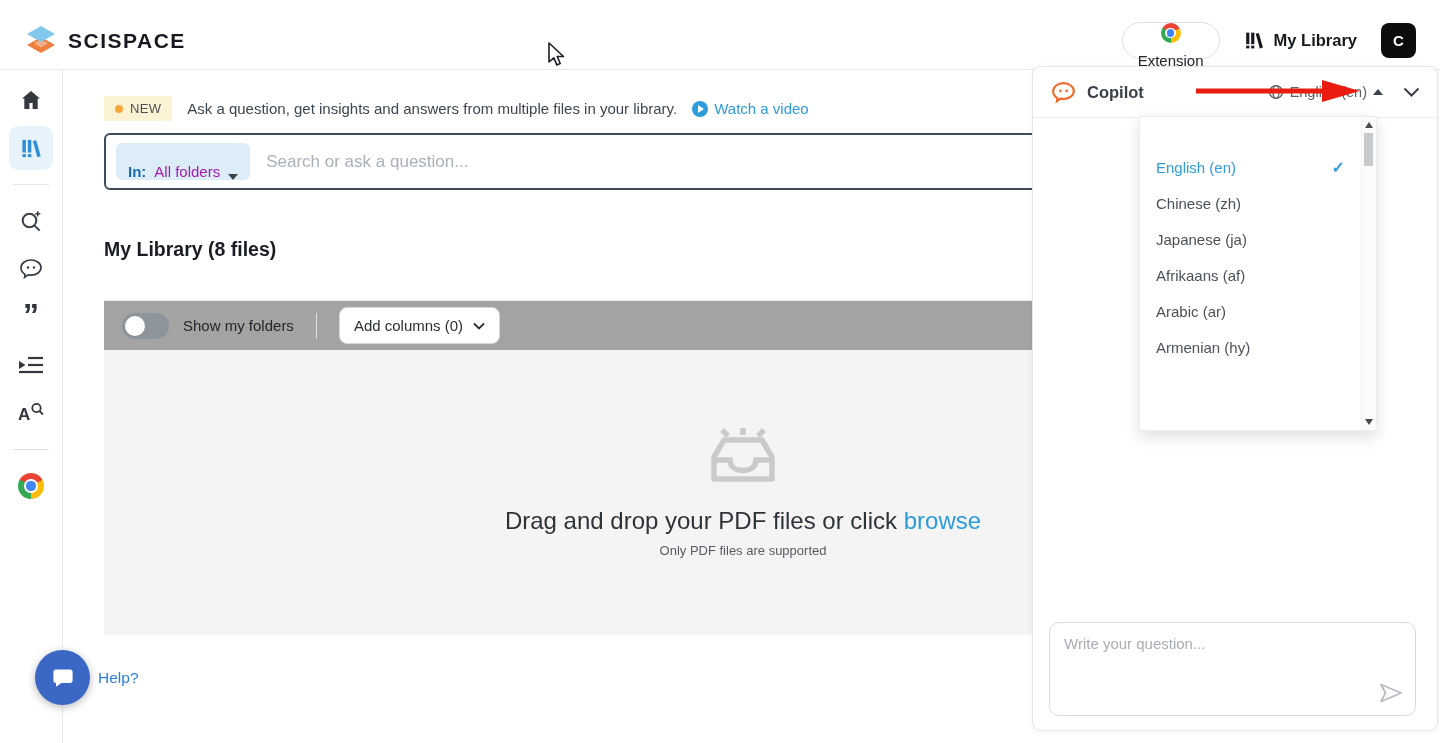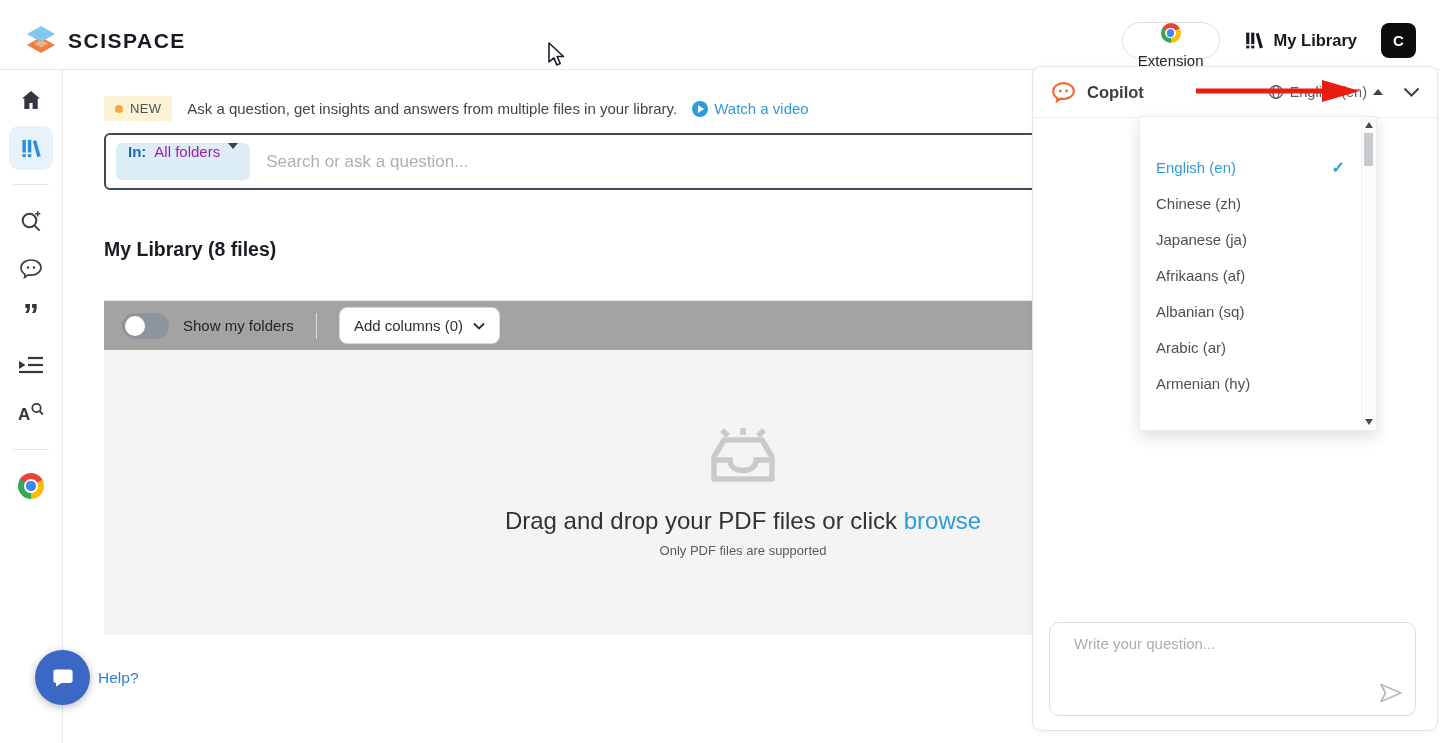--- a/index.html
+++ b/index.html
@@ -49,21 +49,21 @@
   .play-circle { width:16px; height:16px; border-radius:50%; background:#2d9cdb;
                  display:flex; align-items:center; justify-content:center; }
   .play-circle::after { content:""; border-left:6px solid #fff; border-top:4px solid transparent;
                         border-bottom:4px solid transparent; margin-left:2px; }
   .watch-label { font-size:15px; color:#2d9cdb; }
 
   
   .searchbar { position:absolute; left:104px; top:133px; width:1278px; height:57px; background:#fff;
                border:2px solid #3e4c59; border-radius:6px; display:flex; align-items:center;
                padding:0 10px; gap:16px; z-index:1; }
-  .scope-pill { display:flex; align-items:flex-start; gap:8px; height:37px; padding:0 12px;
+  .scope-pill { display:flex; align-items:flex-end; gap:8px; height:37px; padding:0 12px;
                 background:#dcedf8; border-radius:6px; cursor:pointer; flex:none; }
   .scope-label { font-size:15px; font-weight:bold; color:#1a6cae; }
   .scope-value { font-size:15px; color:#a21caf; }
   .caret-down { width:0; height:0; border-left:5px solid transparent; border-right:5px solid transparent;
                 border-top:6px solid #3c4248; }
   .search-input { border:none; outline:none; flex:1; font-size:17px; color:#333; font-family:inherit; background:transparent; }
   .search-input::placeholder { color:#a9b1b8; }
 
   
   .lib-title { position:absolute; left:104px; top:238px; font-size:19.5px; font-weight:bold; color:#191d23; }
@@ -113,21 +113,21 @@
   .check { color:#2d9cdb; font-size:16px; font-weight:bold; }
   .dd-scroll { position:absolute; top:0; right:0; bottom:0; width:15px; background:#fbfbfb;
                border-left:1px solid #f0f0f0; }
   .scroll-up, .scroll-down { position:absolute; left:3px; width:0; height:0;
                border-left:4.5px solid transparent; border-right:4.5px solid transparent; }
   .scroll-up { top:5px; border-bottom:6px solid #474c52; }
   .scroll-down { bottom:5px; border-top:6px solid #474c52; }
   .scroll-thumb { position:absolute; left:2px; top:16px; width:9px; height:33px; background:#c6cacd; cursor:pointer; }
 
   .qbox { position:absolute; left:16px; bottom:14px; width:367px; height:94px;
-          border:1px solid #d8dce1; border-radius:10px; padding:12px 24px;margin-top:40px; }
+          border:1px solid #d8dce1; border-radius:10px; padding:12px 14px;margin-top:40px; }
   .qbox textarea { width:100%; height:52px; border:none; outline:none; resize:none;
                    font-size:15px; font-family:inherit; color:#333; background:transparent; }
   .qbox textarea::placeholder { color:#a8aeb4; }
   .send-btn { position:absolute; right:12px; bottom:8px; cursor:pointer; }
 
   
   .red-arrow { position:absolute; left:1196px; top:79px; z-index:10; pointer-events:none; }
   .cursor { position:absolute; left:548px; top:42px; z-index:20; pointer-events:none; }
 </style>
 </head>
@@ -315,23 +315,20 @@
           <div class="lang-item">
             <span>Chinese (zh)</span>
           </div>
           <div class="lang-item">
             <span>Japanese (ja)</span>
           </div>
           <div class="lang-item">
             <span>Afrikaans (af)</span>
           </div>
           <div class="lang-item">
-            <span>Albanian (sq)</span>
-          </div>
-          <div class="lang-item">
             <span>Arabic (ar)</span>
           </div>
           <div class="lang-item">
             <span>Armenian (hy)</span>
           </div>
         </div>
       <div class="dd-scroll">
         <span class="scroll-up"></span>
         <span class="scroll-thumb"></span>
         <span class="scroll-down"></span>

